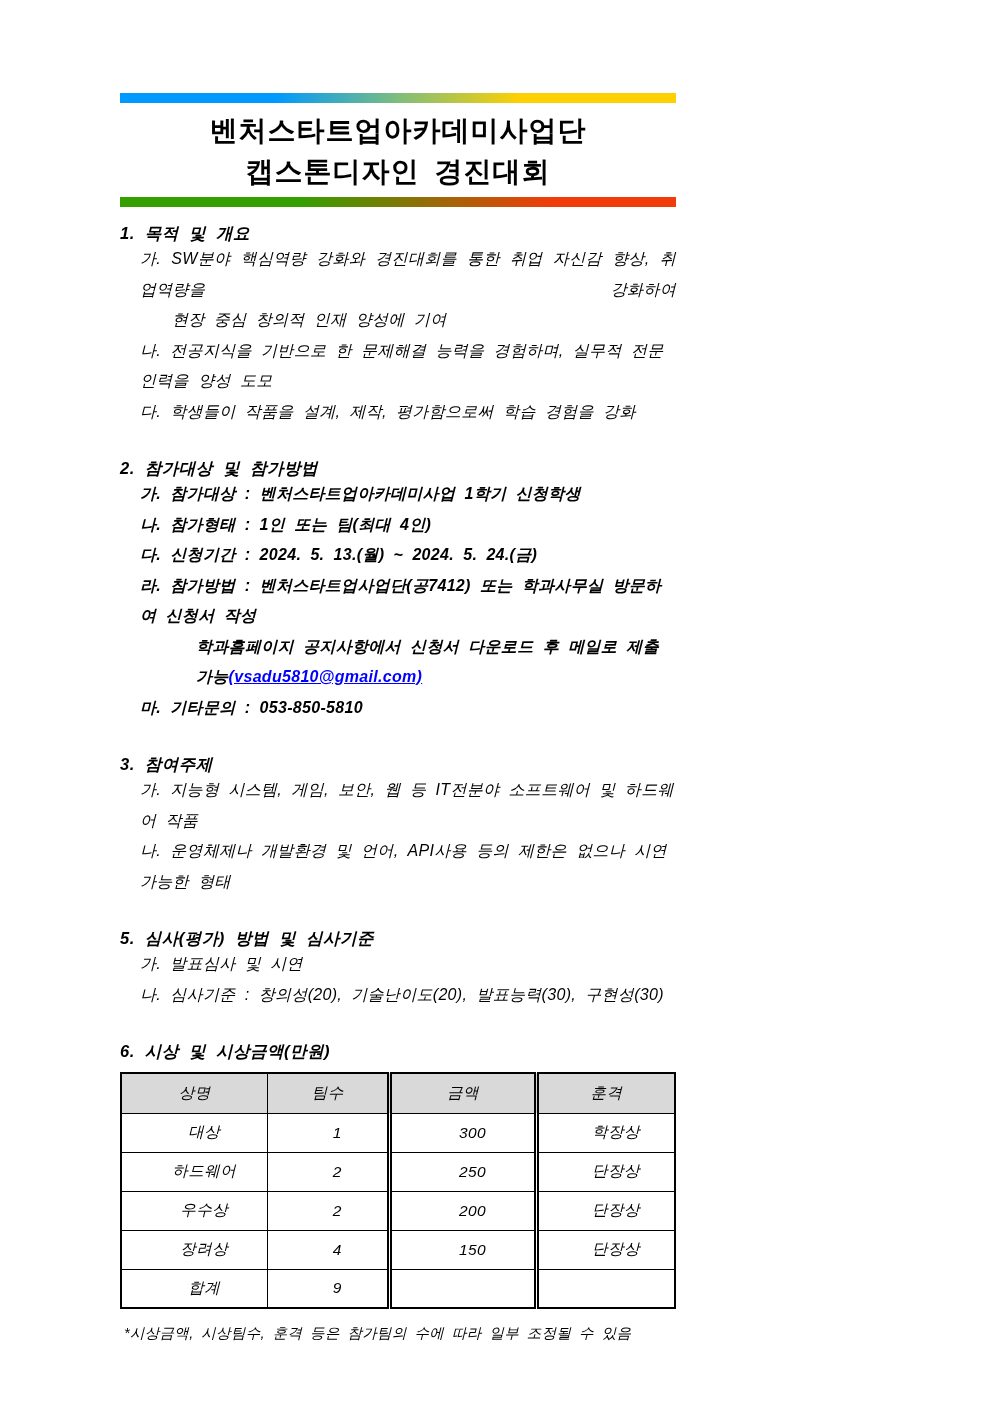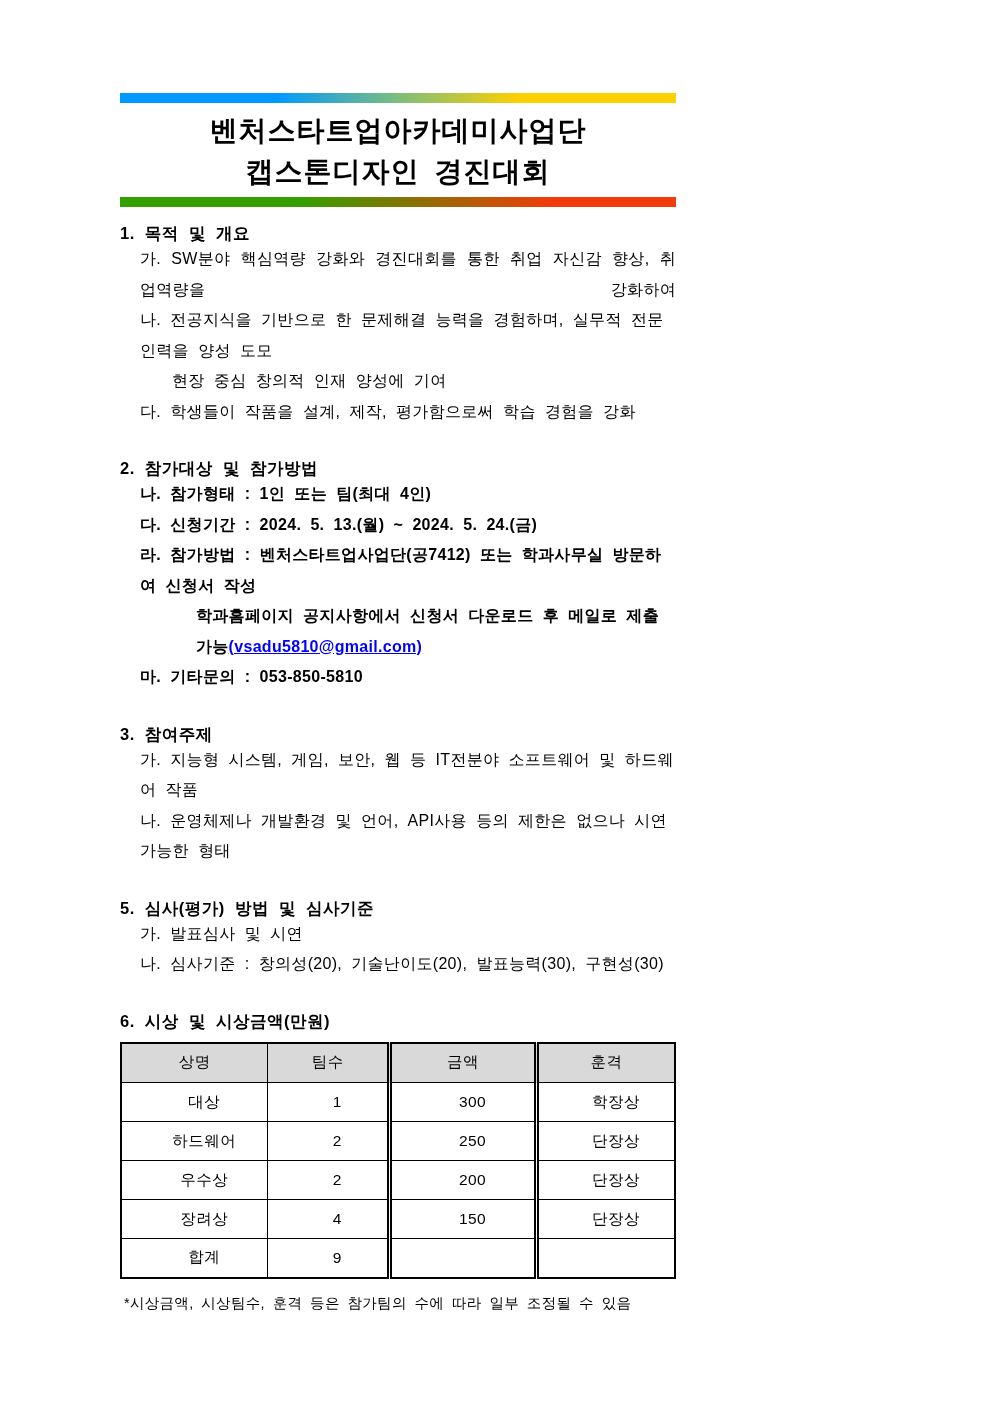--- a/index.html
+++ b/index.html
@@ -16,21 +16,21 @@
     width:796px;height:1403px;
     padding:93px 120px 0 120px;
     overflow:hidden;
   }
   .gradient-bar{height:10px;width:100%;}
   .title-block{text-align:center;padding:7px 0 5px 0;}
   .title-line{
     font-size:28px;font-weight:bold;line-height:41px;
     letter-spacing:1px;word-spacing:6px;
   }
-  .section{margin:0;}
+  .section{margin:0;font-style:italic;}
   .section-heading{
     font-size:16.5px;font-weight:bold;line-height:22px;
     margin-top:30px;letter-spacing:0.5px;word-spacing:5px;
   }
   .section-heading.first{margin-top:15px;}
   .item{
     font-size:16px;line-height:30.5px;padding-left:20px;
     letter-spacing:0.3px;word-spacing:4.5px;
   }
   .item.bold{font-weight:bold;}
@@ -71,27 +71,28 @@
   <div class="title-block">
     <div class="title-line">벤처스타트업아카데미사업단</div>
     <div class="title-line">캡스톤디자인 경진대회</div>
   </div>
 
   <div class="gradient-bar bottom" style="background: linear-gradient(to right, rgb(51, 160, 0) 0%, rgb(51, 160, 0) 32%, rgb(242, 59, 11) 78%, rgb(242, 59, 11) 100%);"></div>
 
   <div class="section">
     <div class="section-heading first">1. 목적 및 개요</div>
     <div class="item justify-full">가. SW분야 핵심역량 강화와 경진대회를 통한 취업 자신감 향상, 취업역량을 강화하여</div>
+    <div class="item wrap-indent-1">현장 중심 창의적 인재 양성에 기여</div>
     <div class="item">나. 전공지식을 기반으로 한 문제해결 능력을 경험하며, 실무적 전문 인력을 양성 도모</div>
-    <div class="item wrap-indent-1">현장 중심 창의적 인재 양성에 기여</div>
     <div class="item">다. 학생들이 작품을 설계, 제작, 평가함으로써 학습 경험을 강화</div>
   </div>
 
   <div class="section">
     <div class="section-heading">2. 참가대상 및 참가방법</div>
+    <div class="item bold">가. 참가대상 : 벤처스타트업아카데미사업 1학기 신청학생</div>
     <div class="item bold">나. 참가형태 : 1인 또는 팀(최대 4인)</div>
     <div class="item bold">다. 신청기간 : 2024. 5. 13.(월) ~ 2024. 5. 24.(금)</div>
     <div class="item bold">라. 참가방법 : 벤처스타트업사업단(공7412) 또는 학과사무실 방문하여 신청서 작성</div>
     <div class="item bold wrap-indent-2"><span>학과홈페이지 공지사항에서 신청서 다운로드 후 메일로 제출 가능</span><a class="email-link" href="#">(vsadu5810@gmail.com)</a></div>
     <div class="item bold">마. 기타문의 : 053-850-5810</div>
   </div>
 
   <div class="section">
     <div class="section-heading">3. 참여주제</div>
     <div class="item">가. 지능형 시스템, 게임, 보안, 웹 등 IT전분야 소프트웨어 및 하드웨어 작품</div>

